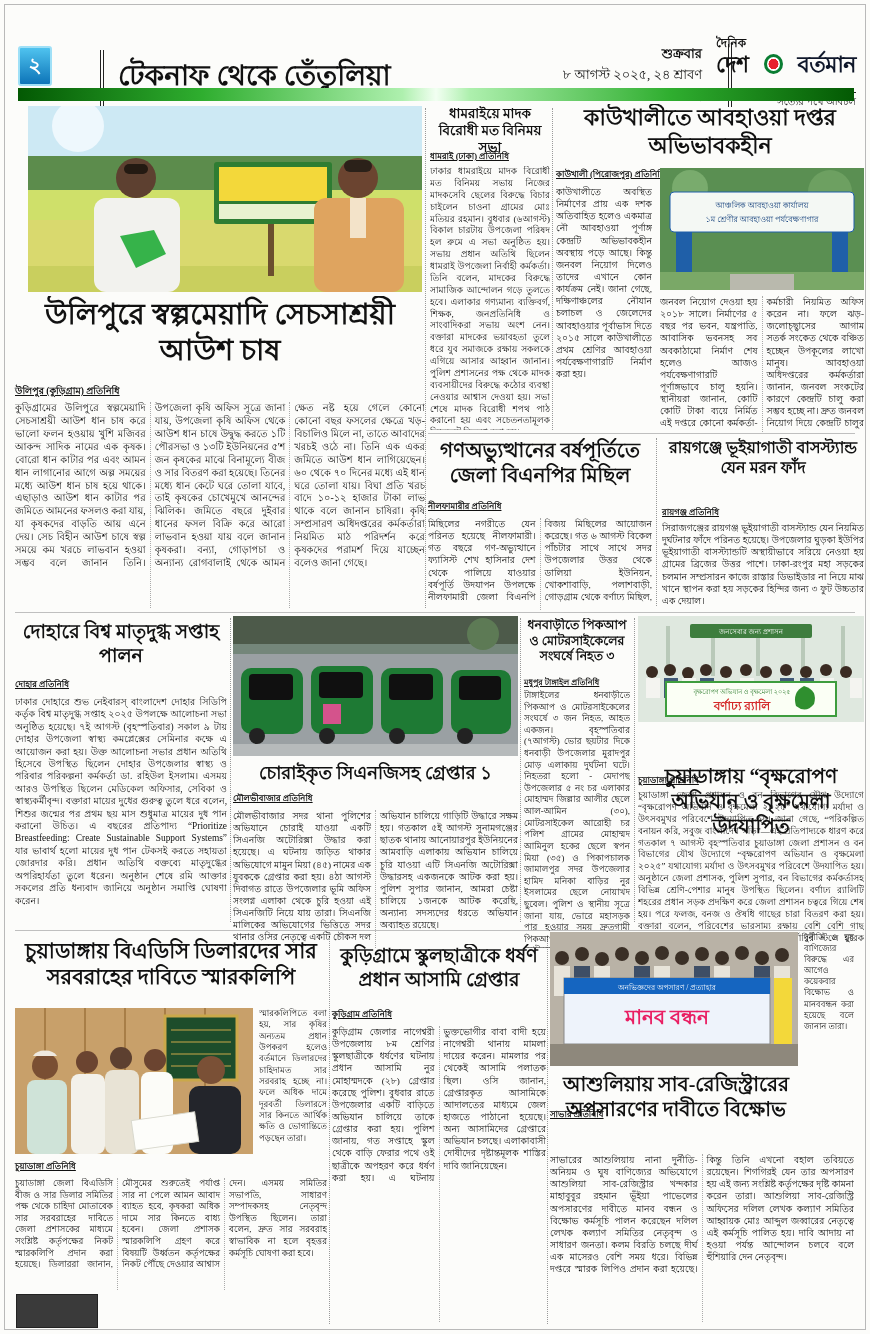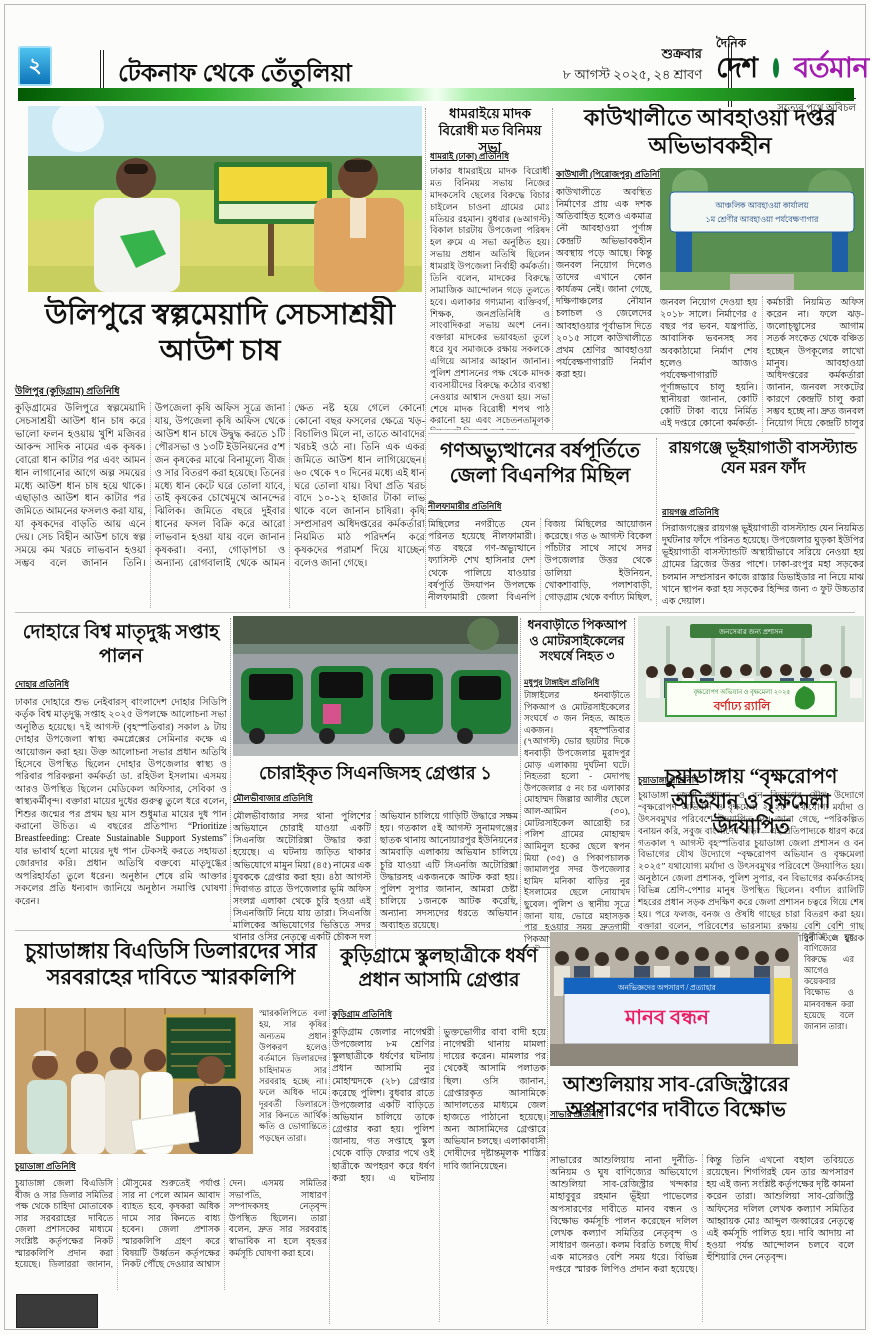--- a/index.html
+++ b/index.html
@@ -4,29 +4,29 @@
 <style>
   html,body{margin:0;padding:0}
   body{width:870px;height:1334px;position:relative;background:#fcfcfa;overflow:hidden;
        font-family:"Liberation Serif",serif;color:#111}
   .frame{position:absolute;left:4px;top:4px;width:860px;height:1324px;border:1px solid #b9b9b9}
   .abs{position:absolute}
   
   .pagebox{left:18px;top:46px;width:30px;height:36px;background:linear-gradient(180deg,#4fc3ef,#0d74b8);
            border:2px solid #9fe0f7;border-radius:3px;color:#fff;font-weight:bold;font-size:20px;
            display:flex;align-items:center;justify-content:center}
-  .slogan{left:100px;top:50px;font-size:24px;font-weight:bold;border-left:4px double #222;
+  .slogan{left:100px;top:50px;font-size:28px;font-weight:bold;border-left:4px double #222;
           padding:4px 0 6px 14px}
   .dateblock{left:556px;top:44px;width:146px;text-align:right;border-right:4px double #222;padding-right:26px}
   .weekday{font-size:13px;font-weight:bold}
   .dateline{font-size:13px;margin-top:0}
   .masthead{left:716px;top:34px;width:140px}
   .mh-pre{font-size:12px;font-weight:bold}
-  .mh-name{font-size:28px;font-weight:bold;letter-spacing:-.5px;display:flex;align-items:center;gap:15px;line-height:1}
-  .mh-left{color:#101010}.mh-right{color:#a21caf}
+  .mh-name{font-size:22px;font-weight:bold;letter-spacing:-.5px;display:flex;gap:15px;line-height:1}
+  .mh-left{color:#101010}.mh-right{color:#0f172a}
   .emblem{width:14px;height:14px;border-radius:50%;border:3px solid #0a7d32;
           background:radial-gradient(circle at 50% 50%,#e8212e 0 52%,#fff 53%);display:inline-block}
   .mh-tag{font-size:10px;text-align:right;border-top:1.5px solid #222;margin-top:16px;padding-top:1px}
   .greenbar{left:18px;top:88px;width:836px;height:13px;
     background:linear-gradient(90deg,#035903,#2fae2f 22%,#aef0ae 46%,#f2fff2 50%,#aef0ae 54%,#2fae2f 78%,#035903)}
   
   .hl{font-weight:bold;text-align:center;line-height:1.25;overflow:hidden}
   .by{font-weight:bold;font-size:9.5px;text-decoration:underline}
   .by-sm{font-weight:bold;font-size:8.5px;text-decoration:underline}
   .bd{font-size:9.6px;line-height:1.32;text-align:justify;overflow:hidden}

